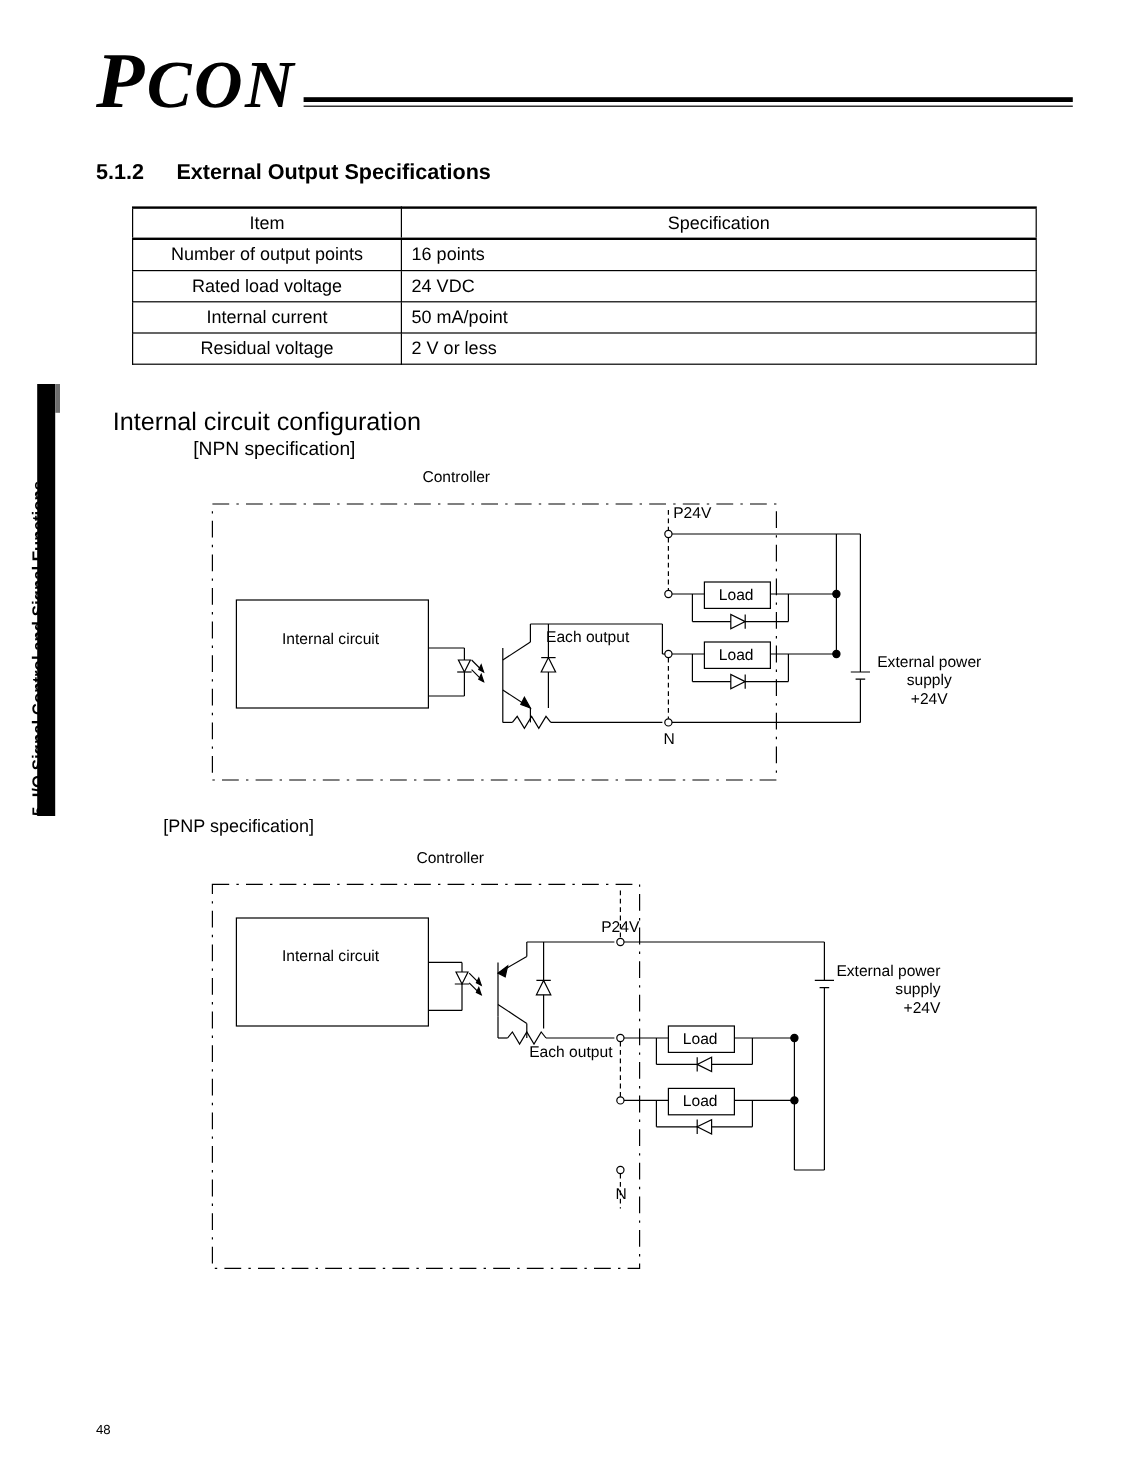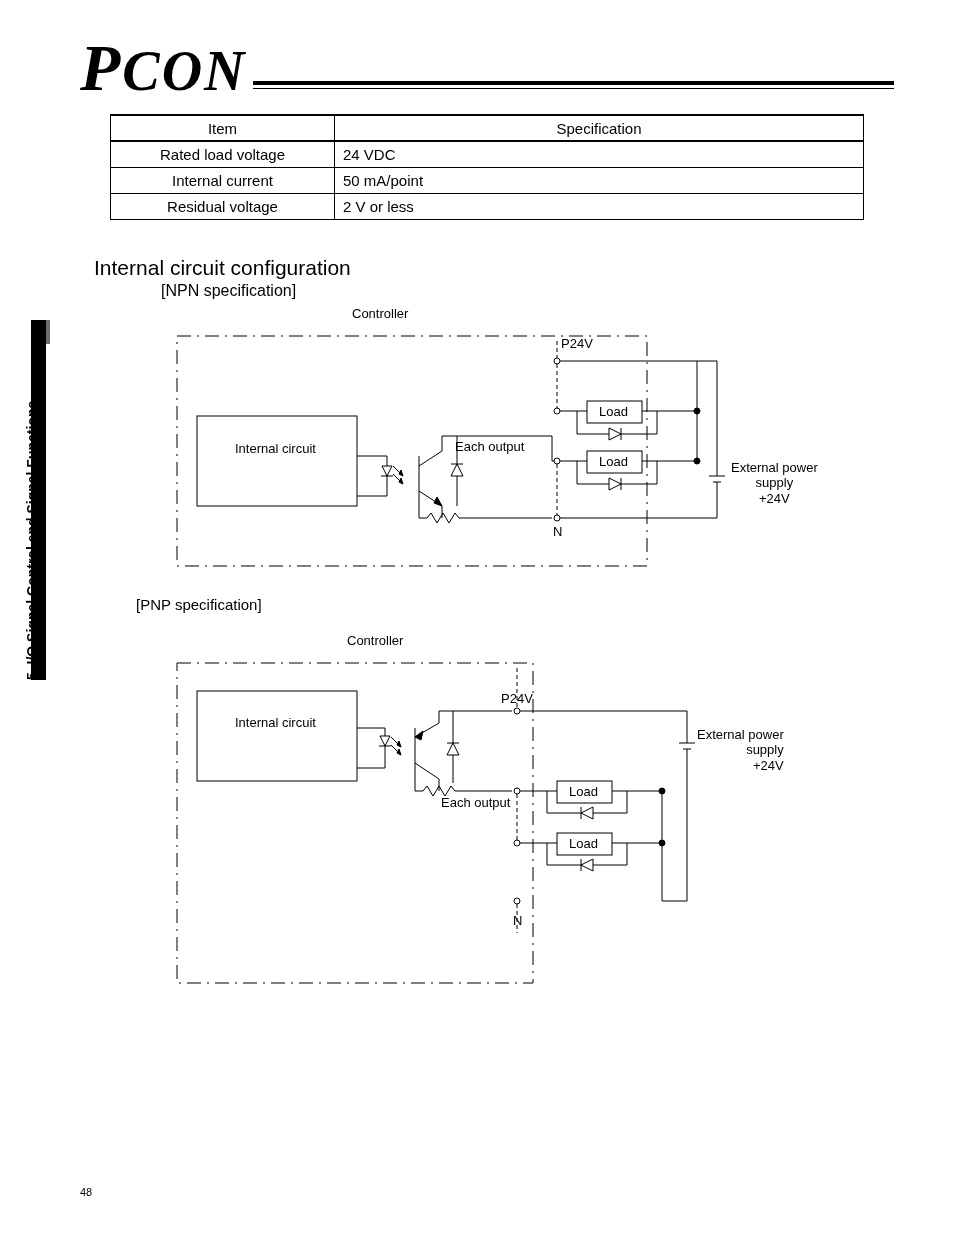--- a/index.html
+++ b/index.html
@@ -11,21 +11,21 @@
     color: #000;
     position: relative;
   }
   .page {
     padding: 35px 60px 0 80px;
     position: relative;
   }
   .logo-row {
     display: flex;
     align-items: flex-end;
-    margin-bottom: 13px;
+    margin-bottom: 32px;
   }
   .logo {
     font-family: "Times New Roman", serif;
     font-weight: bold;
     font-style: italic;
     font-size: 56px;
     letter-spacing: 2px;
     line-height: 1;
     white-space: nowrap;
   }
@@ -57,21 +57,21 @@
     height: 26px;
   }
   table.spec th { font-weight: normal; text-align: center; }
   table.spec thead tr { border-top: 2px solid #000; }
   table.spec thead th { border-bottom: 2px solid #000; }
   table.spec td.item { text-align: center; width: 224px; }
   table.spec td.val  { text-align: left; }
 
   .cfg-head { font-size: 21px; margin-left: 14px; }
   .cfg-sub  { font-size: 16px; margin-left: 81px; margin-top: 2px; }
-  .cfg-sub2 { font-size: 15px; margin-left: 56px; margin-top: 20px; margin-bottom: 20px; }
+  .cfg-sub2 { font-size: 15px; margin-left: 56px; margin-top: 20px; margin-bottom: 10px; }
 
   .diagram-wrap { width: 660px; height: 270px; margin: 6px auto 18px auto; position: relative; }
   .diagram-wrap2 { width: 660px; height: 360px; margin: 0 auto; position: relative; }
 
   .side-tab {
     position: absolute;
     left: 31px; top: 320px;
     width: 15px; height: 360px;
     background: #000;
   }
@@ -106,29 +106,37 @@
 <div class="page">
 
   <div class="logo-row">
     <div class="logo"><span class="p">P</span>CON</div>
     <div class="logo-lines">
       <div class="thick"></div>
         <div class="thin"></div>
     </div>
   </div>
 
+  <div class="section-title">
+    <span class="num">5.1.2</span>
+    <span>External Output Specifications</span>
+  </div>
 
   <table class="spec">
     <thead>
       <tr>
         <th>Item</th>
         <th>Specification</th>
       </tr>
     </thead>
     <tbody>
+      <tr>
+        <td class="item">Number of output points</td>
+        <td class="val">16 points</td>
+      </tr>
       <tr>
         <td class="item">Rated load voltage</td>
         <td class="val">24 VDC</td>
       </tr>
       <tr>
         <td class="item">Internal current</td>
         <td class="val">50 mA/point</td>
       </tr>
       <tr>
         <td class="item">Residual voltage</td>

